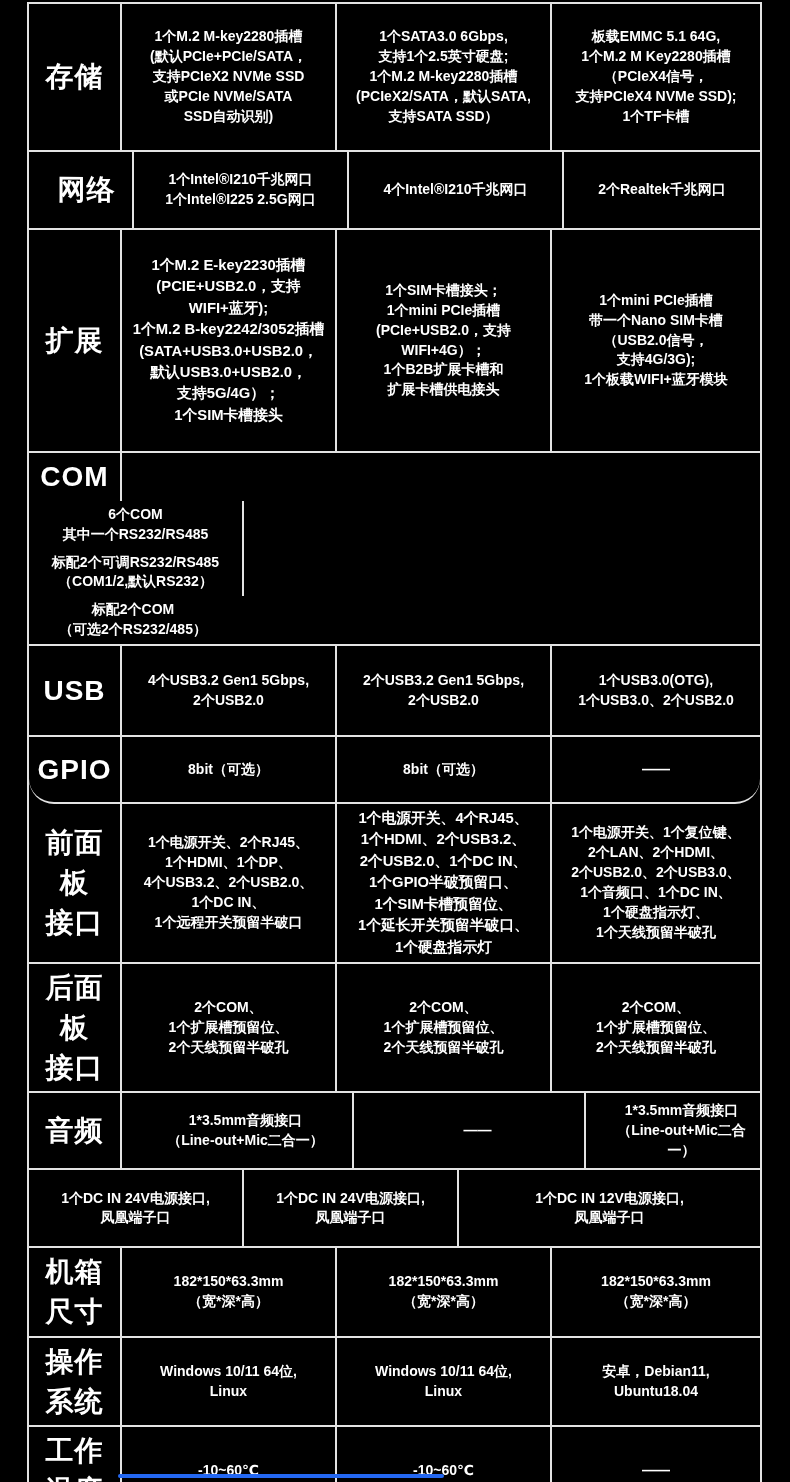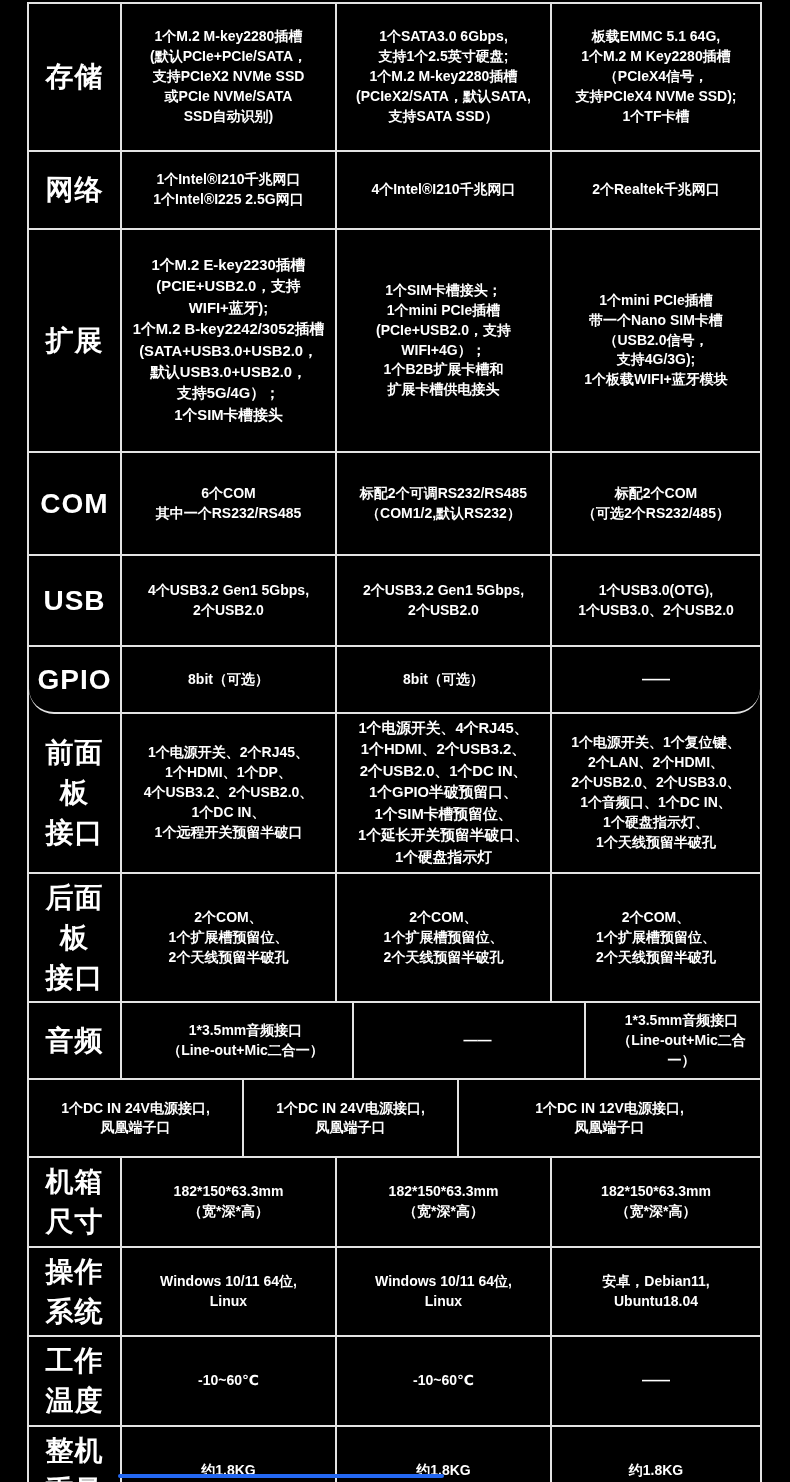--- a/index.html
+++ b/index.html
@@ -59,21 +59,21 @@
 支持1个2.5英寸硬盘;
 1个M.2 M-key2280插槽
 (PCIeX2/SATA，默认SATA,
 支持SATA SSD）</div>
         <div class="cell c3">板载EMMC 5.1 64G,
 1个M.2 M Key2280插槽
 （PCIeX4信号，
 支持PCIeX4 NVMe SSD);
 1个TF卡槽</div>
       </div>
-      <div class="row" style="min-height: 76px;">
+      <div class="row" style="min-height: 76px; padding-left: 12px;">
         <div class="cell c0">网络</div>
         <div class="cell c1">1个Intel®I210千兆网口
 1个Intel®I225 2.5G网口</div>
         <div class="cell c2">4个Intel®I210千兆网口</div>
         <div class="cell c3">2个Realtek千兆网口</div>
       </div>
       <div class="row" style="min-height: 221px;">
         <div class="cell c0">扩展</div>
         <div class="cell c1 small">1个M.2 E-key2230插槽
 (PCIE+USB2.0，支持
@@ -88,21 +88,21 @@
 (PCIe+USB2.0，支持
 WIFI+4G）；
 1个B2B扩展卡槽和
 扩展卡槽供电接头</div>
         <div class="cell c3">1个mini PCIe插槽
 带一个Nano SIM卡槽
 （USB2.0信号，
 支持4G/3G);
 1个板载WIFI+蓝牙模块</div>
       </div>
-      <div class="row" style="min-height: 101px;">
+      <div class="row" style="min-height: 101px; flex-direction: column;">
         <div class="cell c0">COM</div>
         <div class="cell c1">6个COM
 其中一个RS232/RS485</div>
         <div class="cell c2">标配2个可调RS232/RS485
 （COM1/2,默认RS232）</div>
         <div class="cell c3">标配2个COM
 （可选2个RS232/485）</div>
       </div>
       <div class="row" style="min-height: 89px;">
         <div class="cell c0">USB</div>

